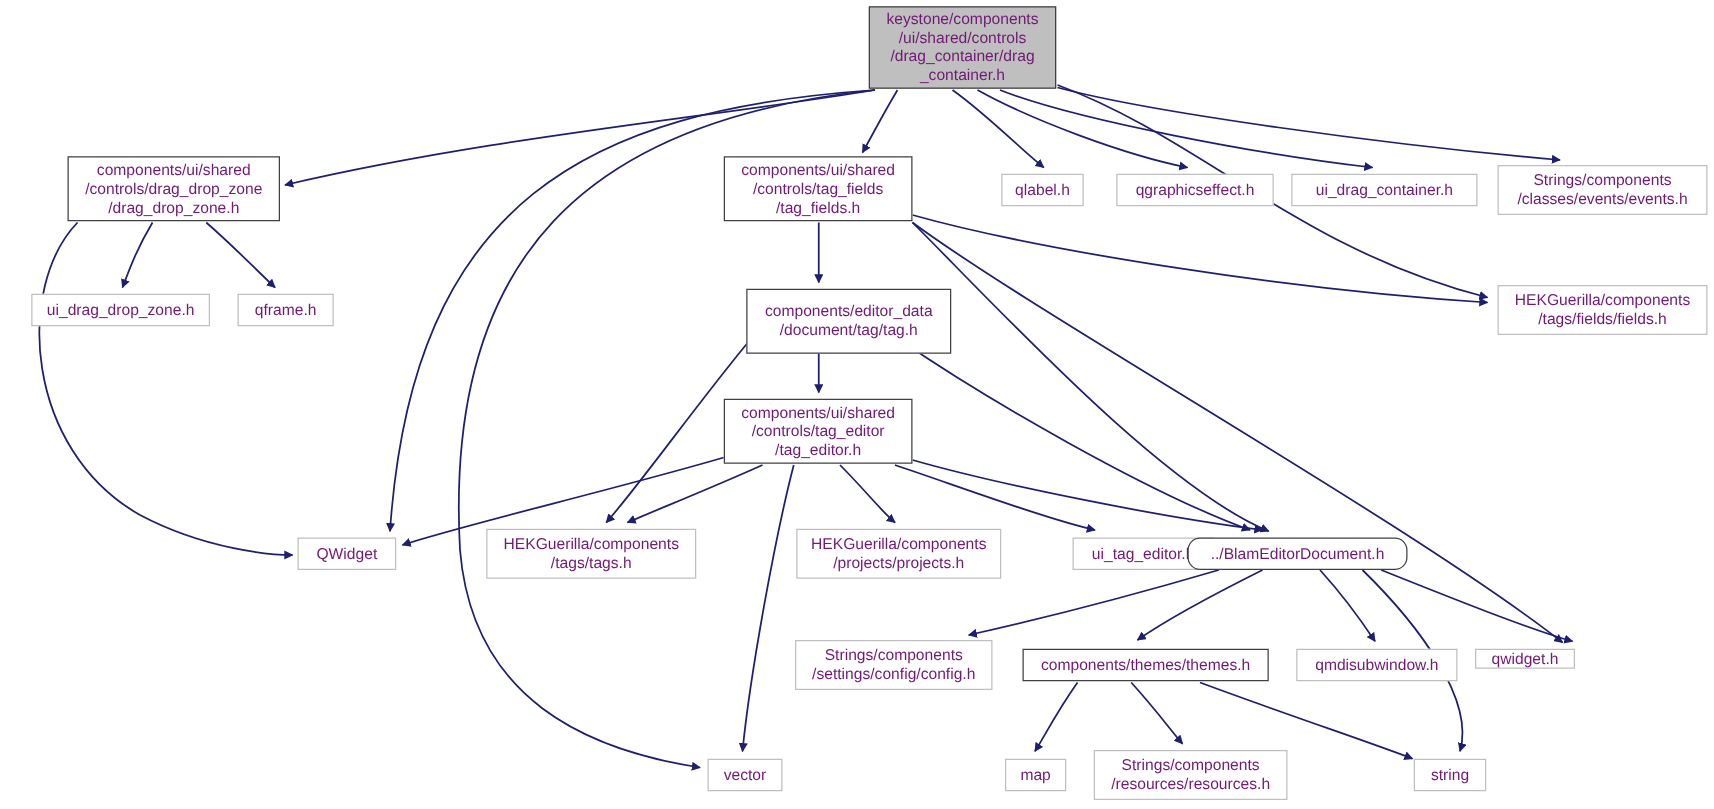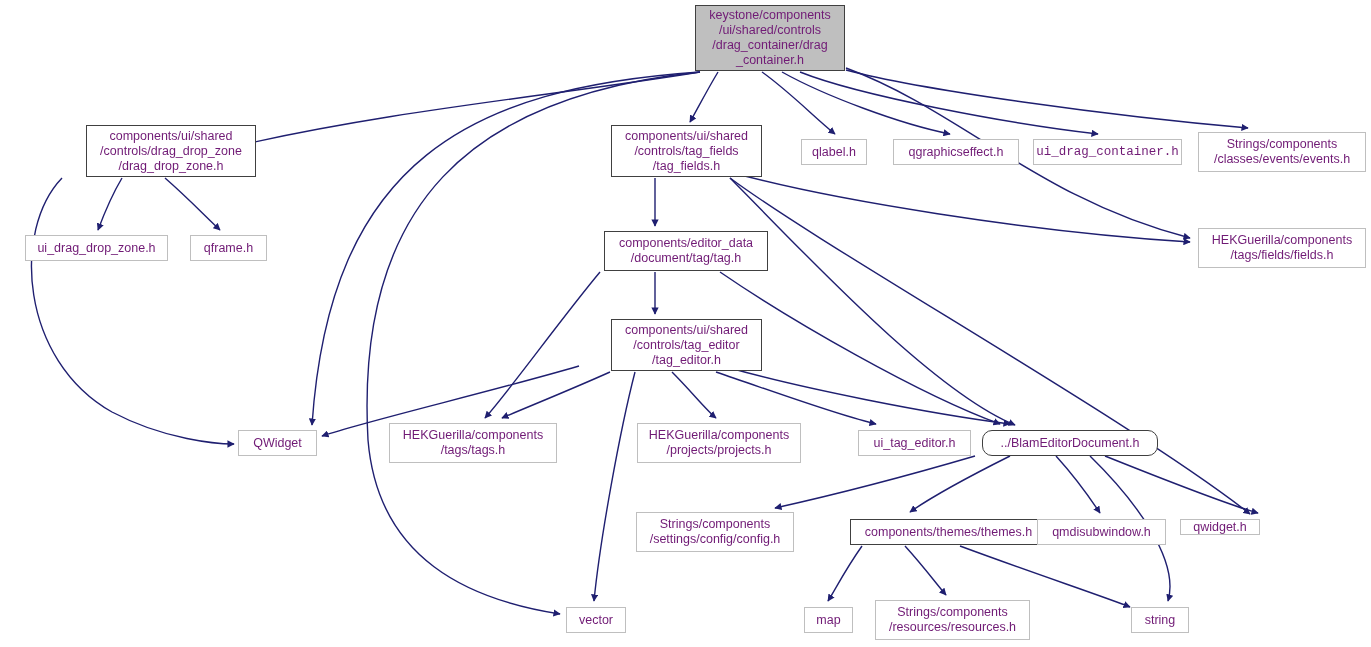--- a/index.html
+++ b/index.html
@@ -33,21 +33,20 @@
     text-align: center;
     font-size: 12.5px;
     line-height: 15px;
     color: #701a75;
     white-space: pre;
     letter-spacing: 0px;
     z-index: 5;
   }
   .node.strong {
     border: 1.6px solid #404040;
-    margin-left: 32px;
   }
   .node.root {
     background: #bfbfbf;
     border: 1.6px solid #404040;
   }
 </style>
 </head>
 <body>
 
 <div id="graph-root">
@@ -99,28 +98,28 @@
 /drag_container/drag
 _container.h</div>
       <div class="node strong" style="left: 54px; top: 125px; width: 170px; height: 52px;">components/ui/shared
 /controls/drag_drop_zone
 /drag_drop_zone.h</div>
       <div class="node strong" style="left: 579px; top: 125px; width: 151px; height: 52px;">components/ui/shared
 /controls/tag_fields
 /tag_fields.h</div>
       <div class="node" style="left: 801px; top: 139px; width: 66px; height: 26px;">qlabel.h</div>
       <div class="node" style="left: 893px; top: 139px; width: 126px; height: 26px;">qgraphicseffect.h</div>
-      <div class="node" style="left: 1033px; top: 139px; width: 149px; height: 26px; font-family: Liberation Mono, monospace;">ui_drag_container.h</div>
+      <div class="node" style="left: 1033px; top: 139px; width: 149px; height: 26px;">ui_drag_container.h</div>
       <div class="node" style="left: 1198px; top: 132px; width: 168px; height: 40px;">Strings/components
 /classes/events/events.h</div>
       <div class="node" style="left: 1198px; top: 228px; width: 168px; height: 40px;">HEKGuerilla/components
 /tags/fields/fields.h</div>
       <div class="node" style="left: 25px; top: 235px; width: 143px; height: 26px;">ui_drag_drop_zone.h</div>
       <div class="node" style="left: 190px; top: 235px; width: 77px; height: 26px;">qframe.h</div>
-      <div class="node strong" style="left: 572px; top: 231px; width: 164px; height: 40px;">components/editor_data
+      <div class="node strong" style="left: 597px; top: 231px; width: 164px; height: 52px;">components/editor_data
 /document/tag/tag.h</div>
       <div class="node strong" style="left: 579px; top: 319px; width: 151px; height: 52px;">components/ui/shared
 /controls/tag_editor
 /tag_editor.h</div>
       <div class="node" style="left: 238px; top: 430px; width: 79px; height: 26px;">QWidget</div>
       <div class="node" style="left: 389px; top: 423px; width: 168px; height: 40px;">HEKGuerilla/components
 /tags/tags.h</div>
       <div class="node" style="left: 637px; top: 423px; width: 164px; height: 40px;">HEKGuerilla/components
 /projects/projects.h</div>
       <div class="node" style="left: 824px; top: 430px; width: 113px; height: 26px; margin-left: 34px;">ui_tag_editor.h</div>

